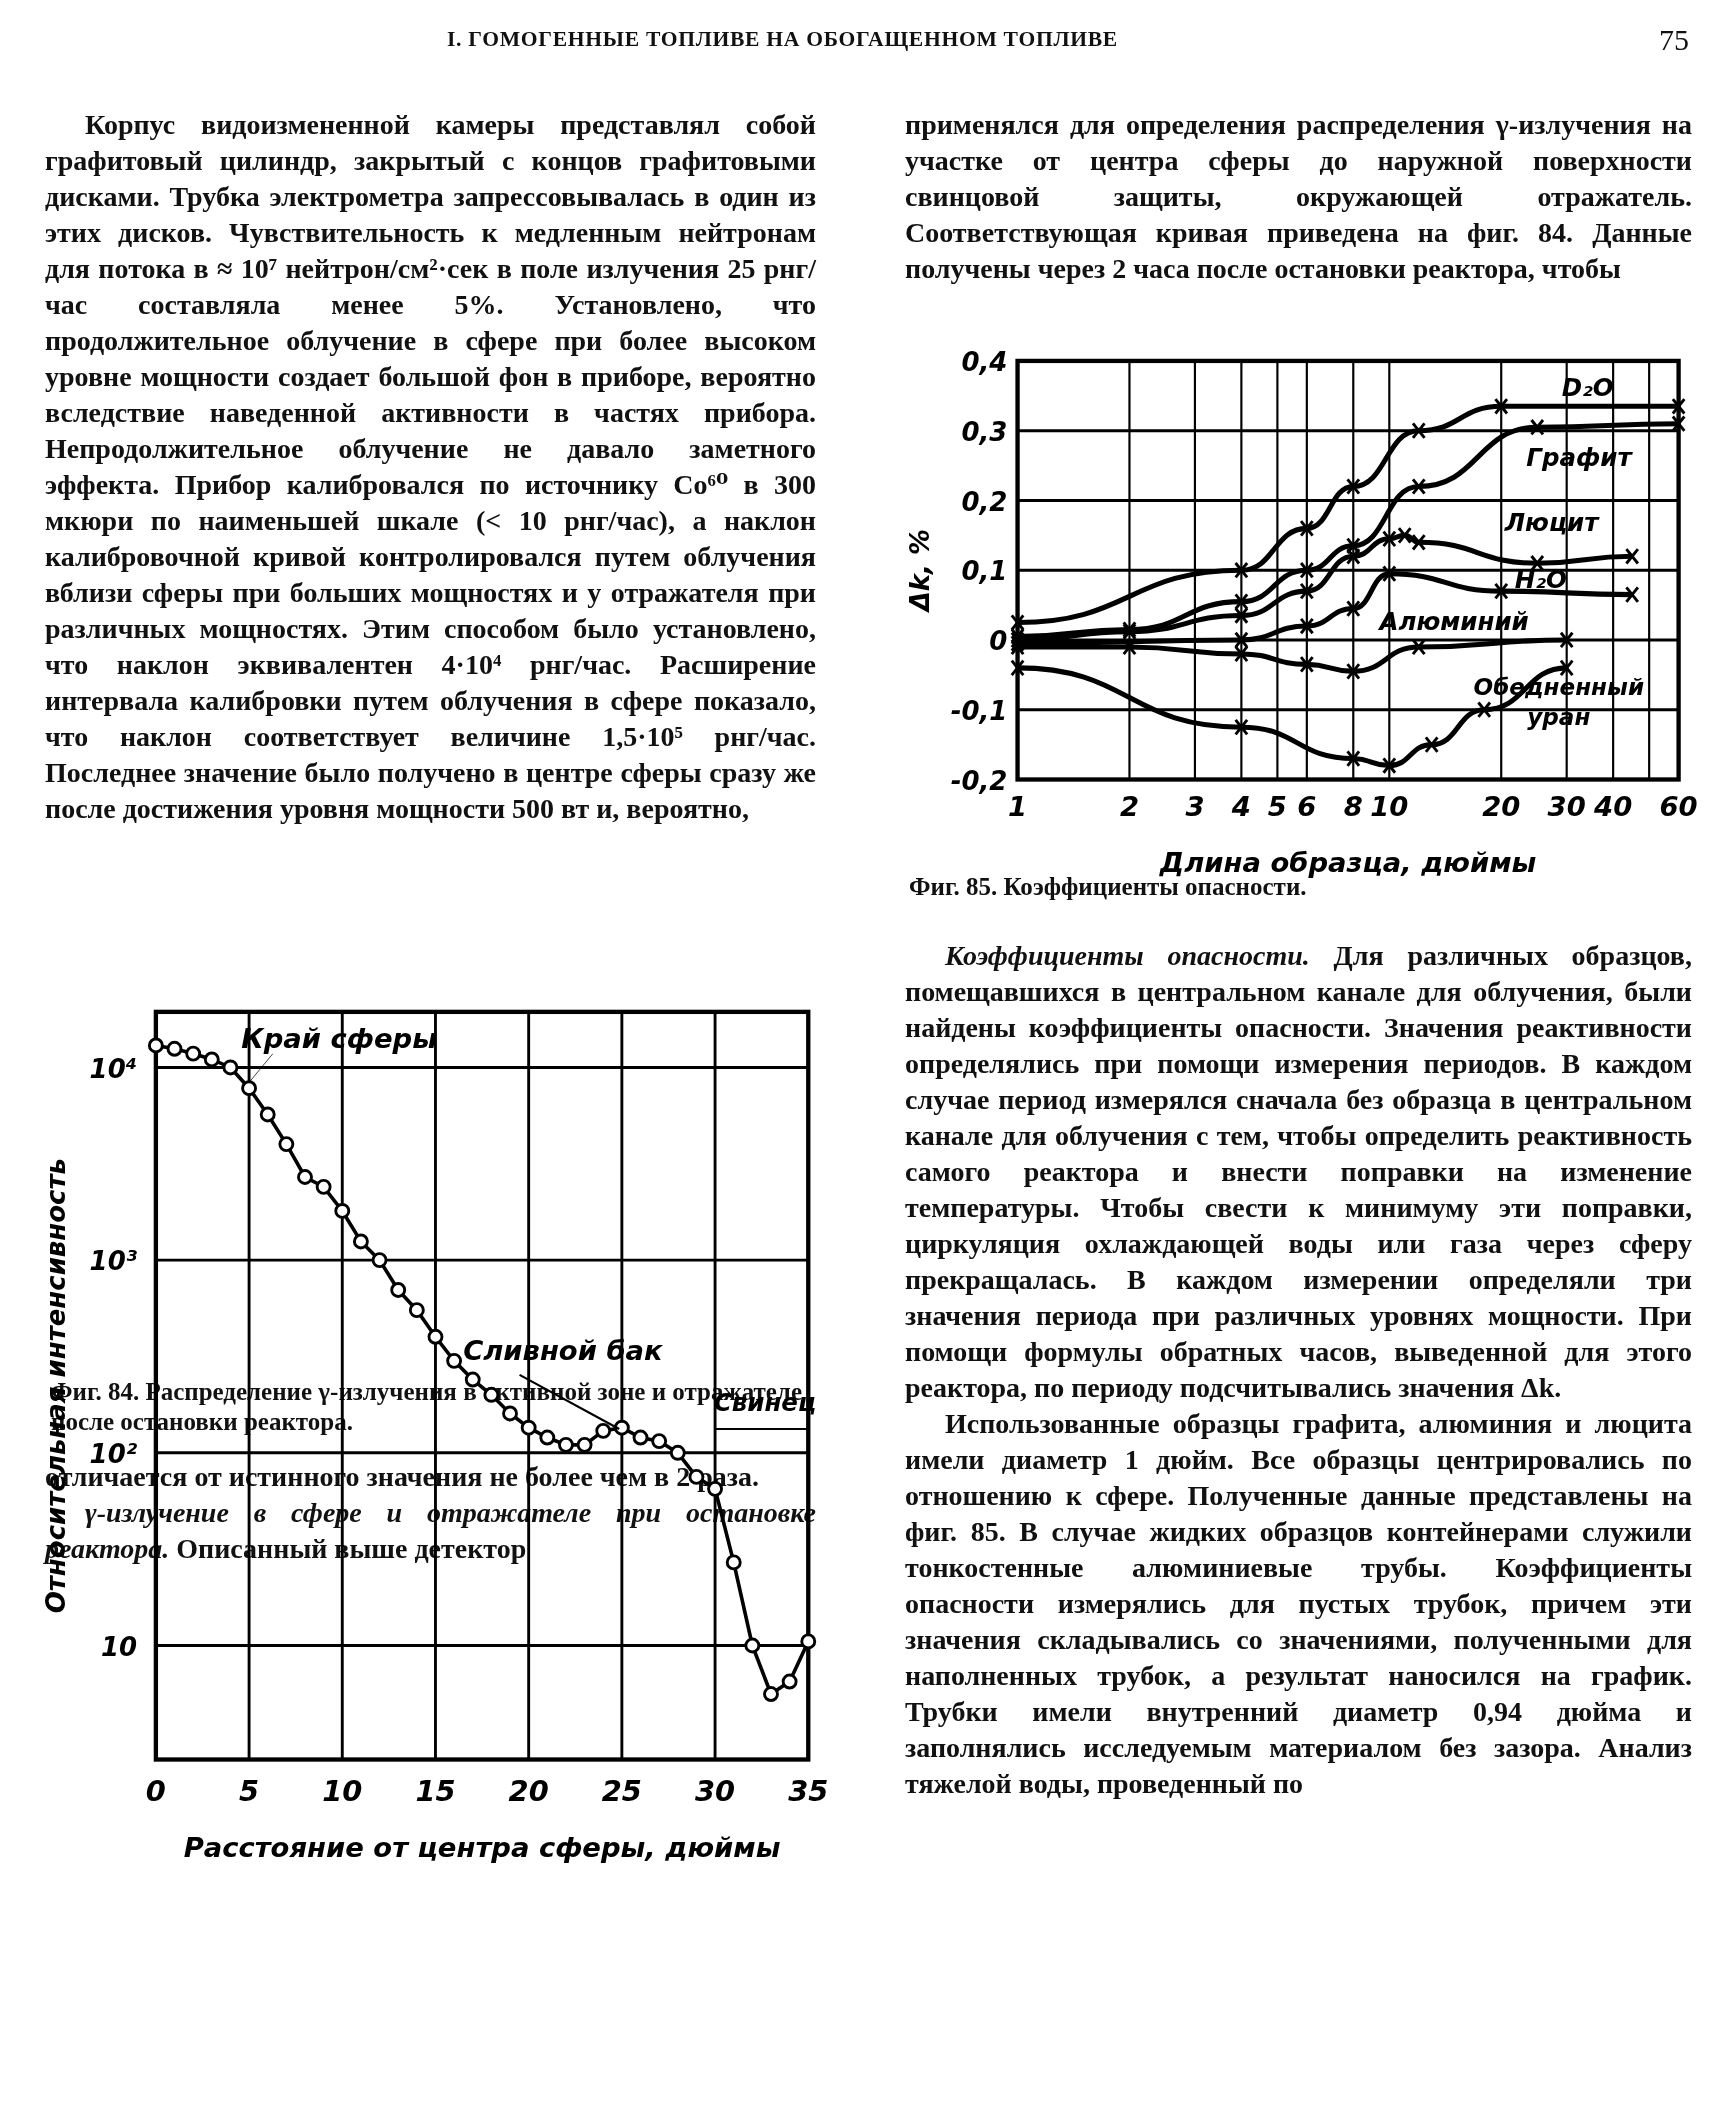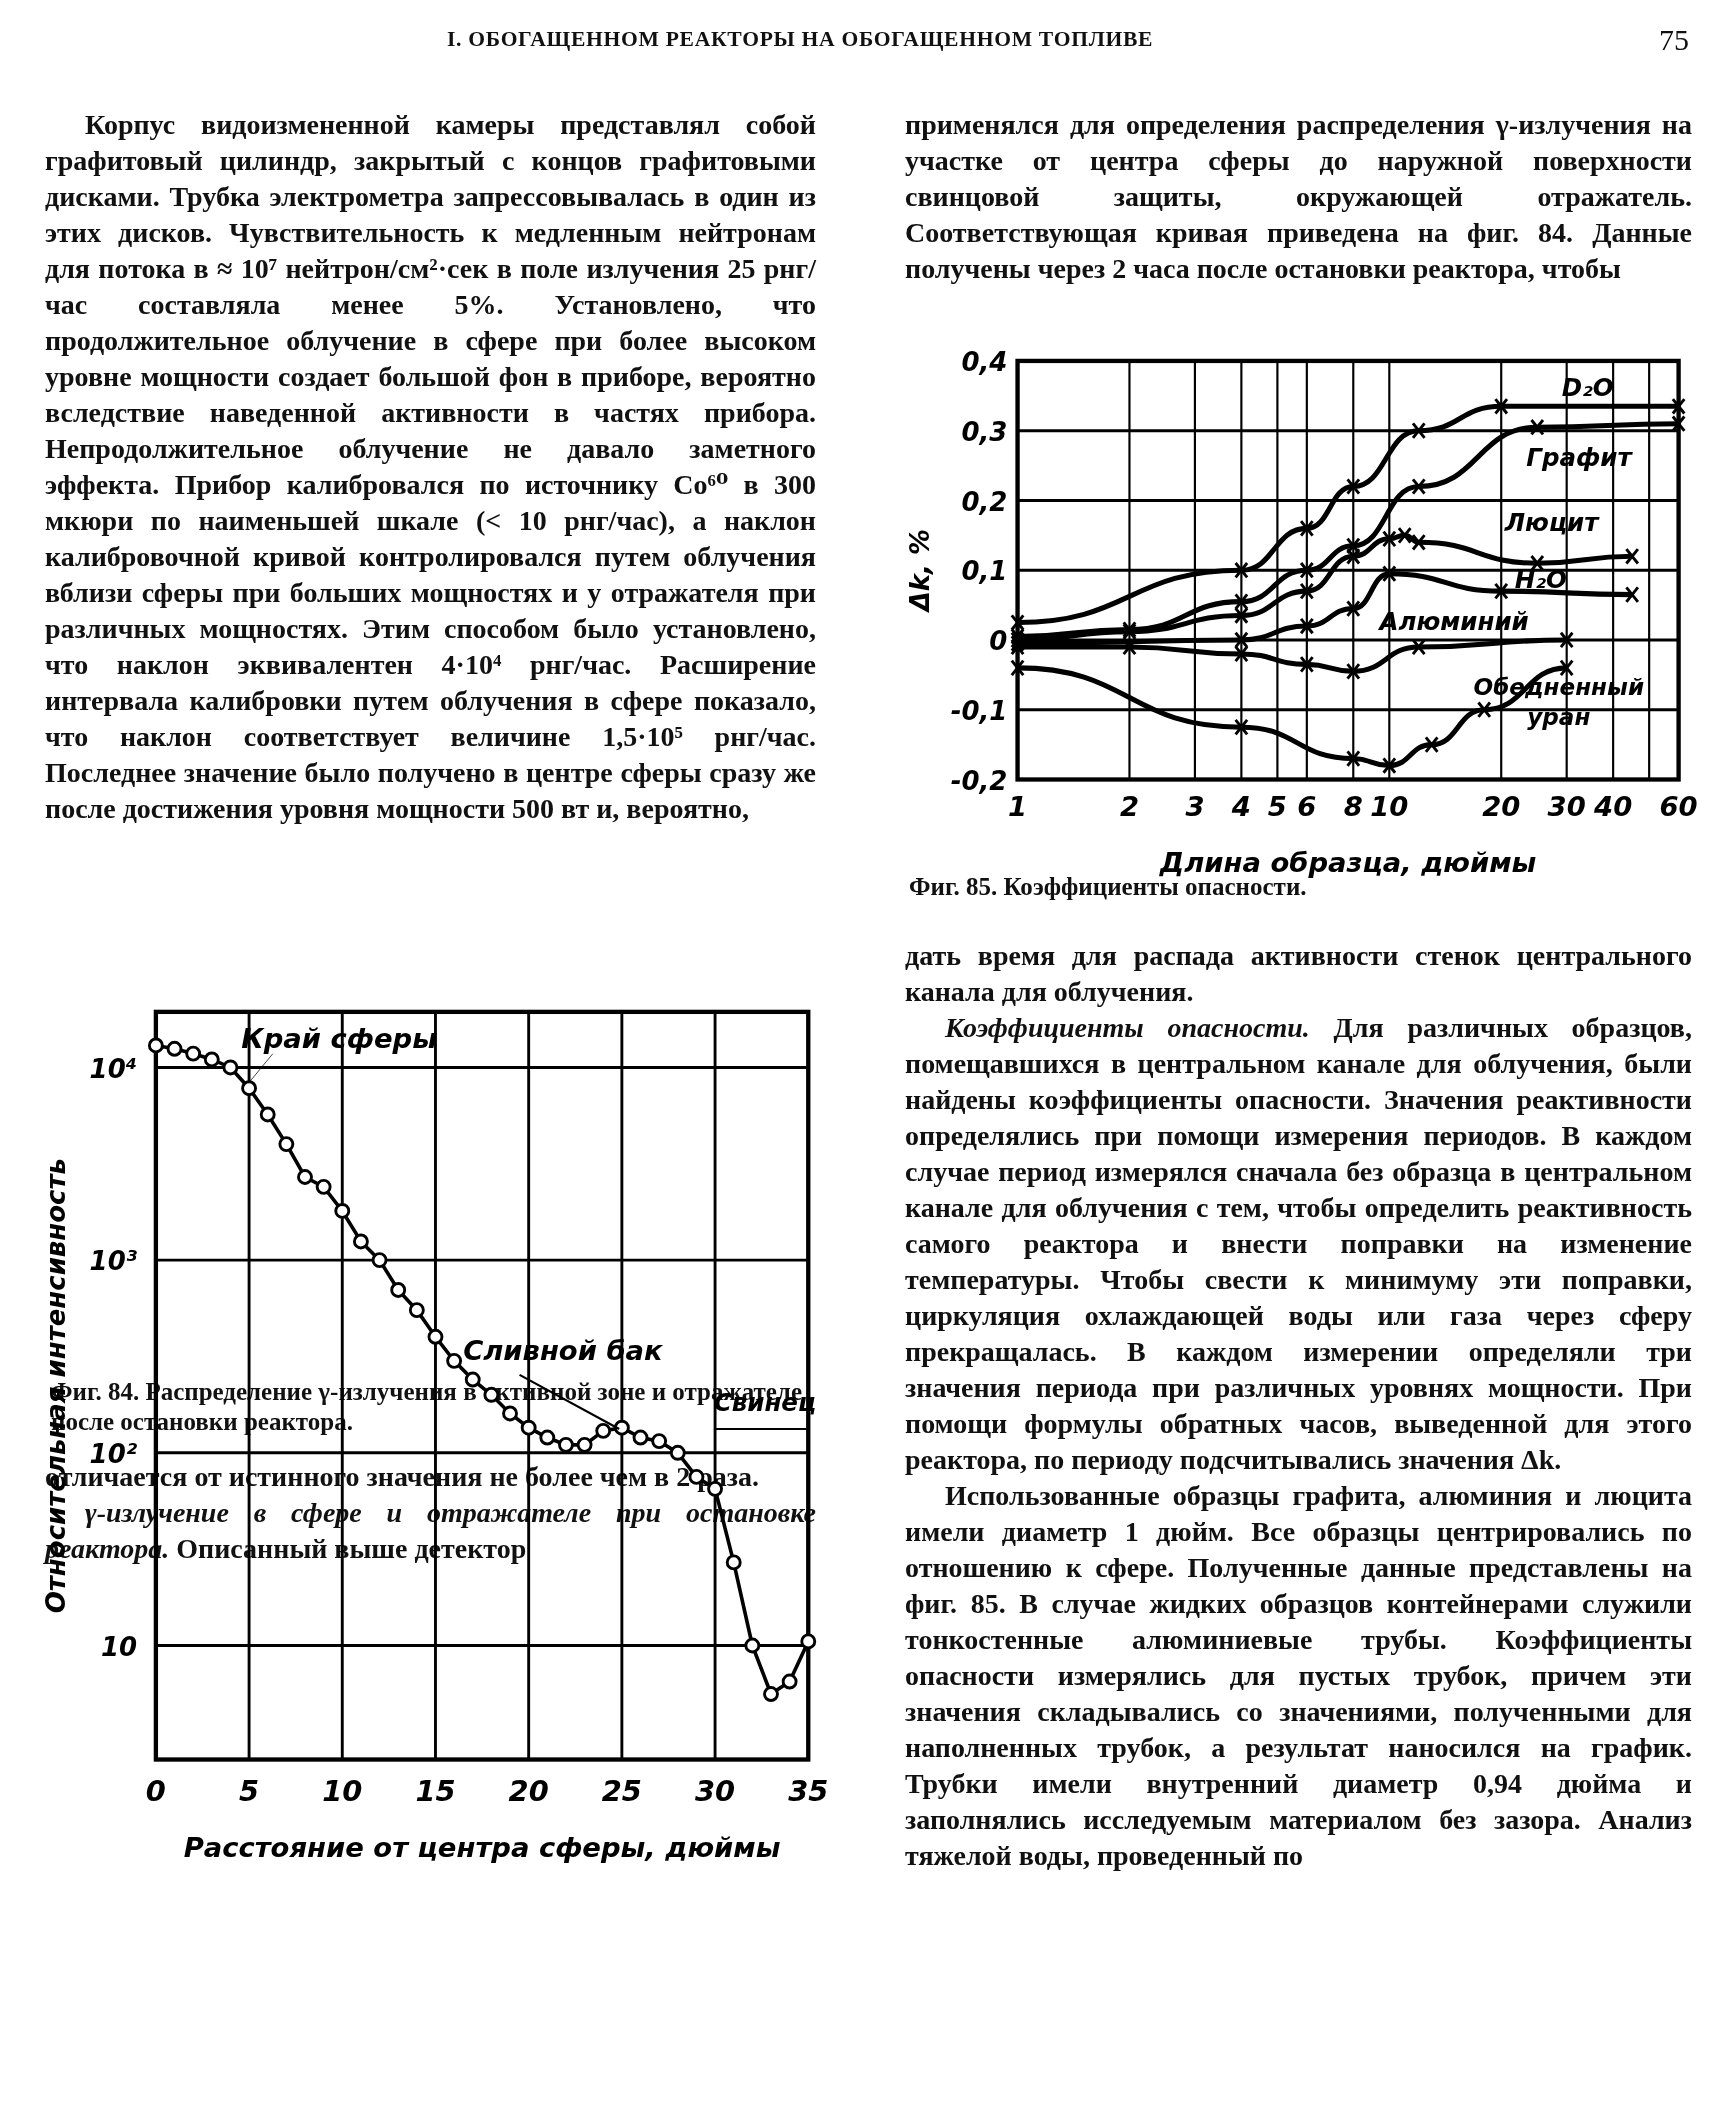--- a/index.html
+++ b/index.html
@@ -17,38 +17,37 @@
   #right-bottom{left:905px;top:938px;width:787px;}
   .caption{position:absolute;font-size:25px;font-weight:bold;line-height:30px;}
   #cap84{left:51px;top:1377px;width:765px;}
   #cap85{left:909px;top:872px;width:794px;}
   svg{position:absolute;left:0;top:0;}
   .axlab{font-family:"DejaVu Sans",sans-serif;font-style:italic;font-weight:bold;}
 </style>
 </head>
 <body>
 
-<div class="running-head">I. ОБОГАЩЕННОМ РЕАКТОРЫ НА ОБОГАЩЕННОМ ТОПЛИВЕ</div>
+<div class="running-head">I. ГОМОГЕННЫЕ ТОПЛИВЕ НА ОБОГАЩЕННОМ ТОПЛИВЕ</div>
 <div class="page-num">75</div>
 
 <div id="left-top" class="col">
   <p class="ind">Корпус видоизмененной камеры представлял собой графитовый цилиндр, закрытый с концов графитовыми дисками. Трубка электрометра запрессовывалась в один из этих дисков. Чувствительность к медленным нейтронам для потока в ≈ 10⁷ нейтрон/см²·сек в поле излучения 25 рнг/час составляла менее 5%. Установлено, что продолжительное облучение в сфере при более высоком уровне мощности создает большой фон в приборе, вероятно вследствие наведенной активности в частях прибора. Непродолжительное облучение не давало заметного эффекта. Прибор калибровался по источнику Co⁶⁰ в 300 мкюри по наименьшей шкале (&lt; 10 рнг/час), а наклон калибровочной кривой контролировался путем облучения вблизи сферы при больших мощностях и у отражателя при различных мощностях. Этим способом было установлено, что наклон эквивалентен 4·10⁴ рнг/час. Расширение интервала калибровки путем облучения в сфере показало, что наклон соответствует величине 1,5·10⁵ рнг/час. Последнее значение было получено в центре сферы сразу же после достижения уровня мощности 500 вт и, вероятно,</p>
 </div>
 
 <div id="left-bottom" class="col">
   <p>отличается от истинного значения не более чем в 2 раза.</p>
   <p class="ind"><i>γ-излучение в сфере и отражателе при остановке реактора.</i> <span>Описанный выше детектор</span></p>
 </div>
 
 <div id="right-top" class="col">
   <p>применялся для определения распределения γ-излучения на участке от центра сферы до наружной поверхности свинцовой защиты, окружающей отражатель. Соответствующая кривая приведена на фиг. 84. Данные получены через 2 часа после остановки реактора, чтобы</p>
 </div>
 
 <div id="right-bottom" class="col">
-  <p>дать время для распада активности стенок центрального канала для облучения.</p>
   <p class="ind"><i>Коэффициенты опасности.</i> <span>Для различных образцов, помещавшихся в центральном канале для облучения, были найдены коэффициенты опасности. Значения реактивности определялись при помощи измерения периодов. В каждом случае период измерялся сначала без образца в центральном канале для облучения с тем, чтобы определить реактивность самого реактора и внести поправки на изменение температуры. Чтобы свести к минимуму эти поправки, циркуляция охлаждающей воды или газа через сферу прекращалась. В каждом измерении определяли три значения периода при различных уровнях мощности. При помощи формулы обратных часов, выведенной для этого реактора, по периоду подсчитывались значения Δk.</span></p>
   <p class="ind">Использованные образцы графита, алюминия и люцита имели диаметр 1 дюйм. Все образцы центрировались по отношению к сфере. Полученные данные представлены на фиг. 85. В случае жидких образцов контейнерами служили тонкостенные алюминиевые трубы. Коэффициенты опасности измерялись для пустых трубок, причем эти значения складывались со значениями, полученными для наполненных трубок, а результат наносился на график. Трубки имели внутренний диаметр 0,94 дюйма и заполнялись исследуемым материалом без зазора. Анализ тяжелой воды, проведенный по</p>
 </div>
 
 <div id="cap84" class="caption">Фиг. 84. Распределение γ-излучения в активной зоне и отражателе после остановки реактора.</div>
 <div id="cap85" class="caption">Фиг. 85. Коэффициенты опасности.</div>
 
 <svg id="charts" width="1732" height="2119" viewBox="0 0 2400 2936">
     <g>
       <rect x="216" y="1402" width="904" height="1036" fill="none" stroke="#000" stroke-width="6"></rect>

